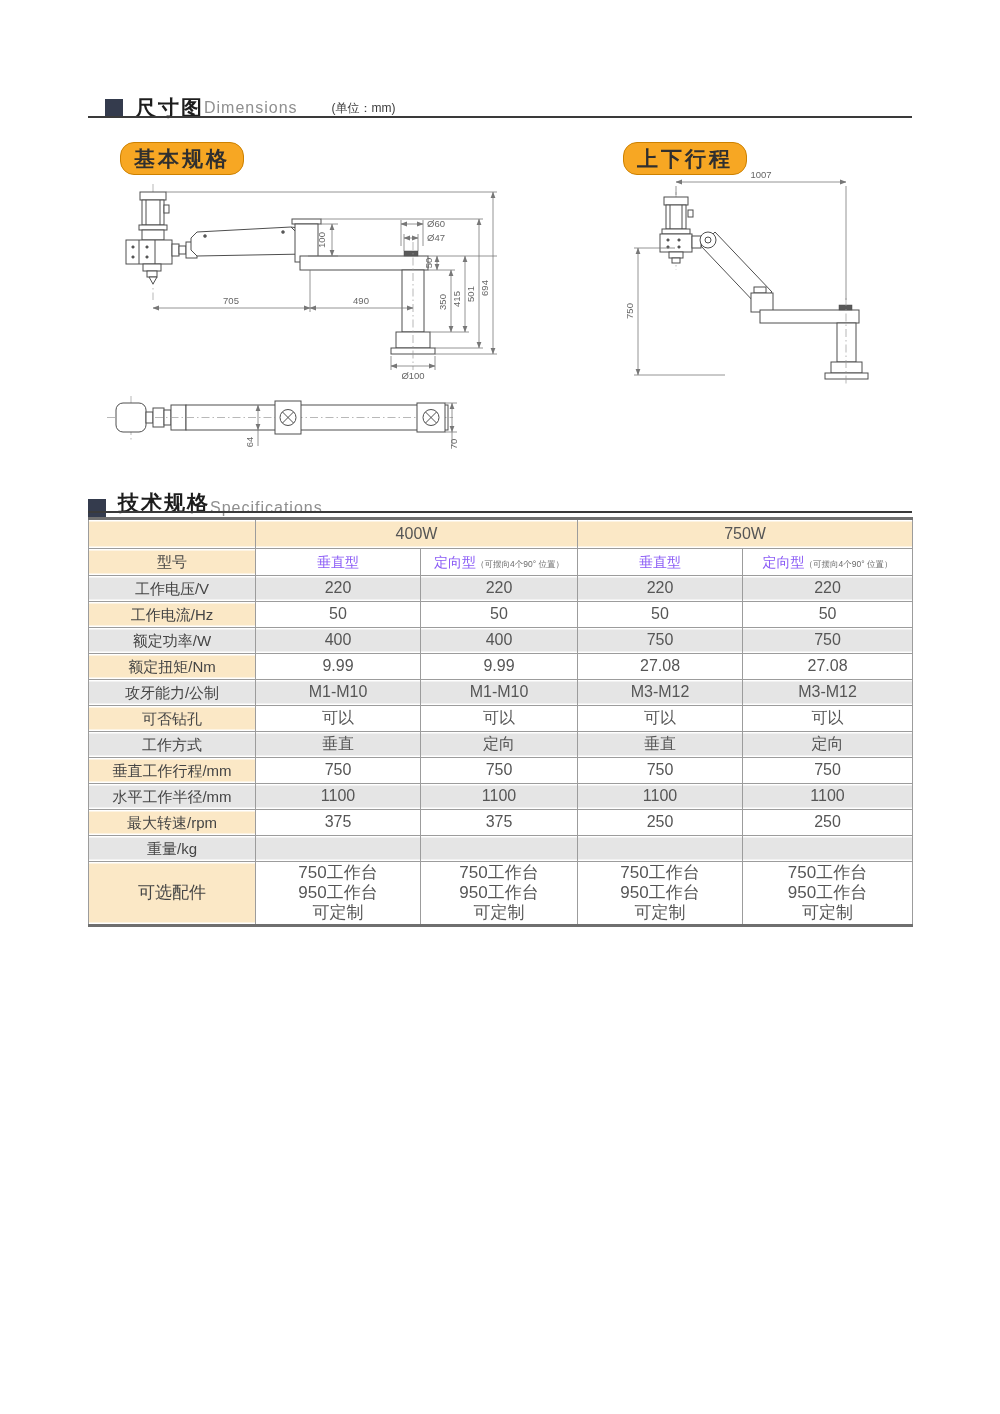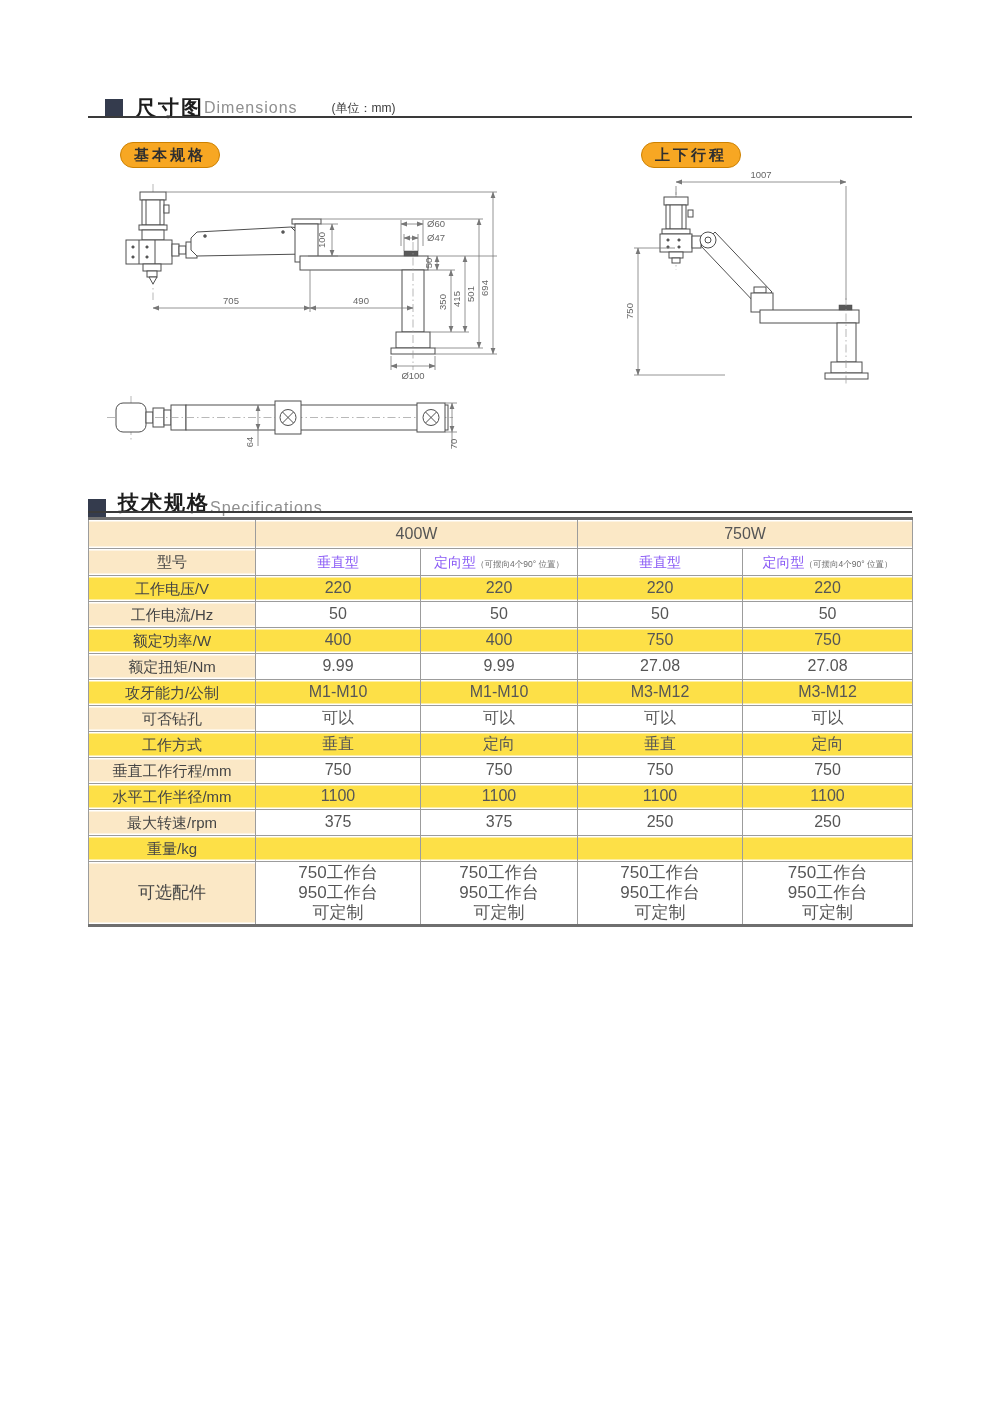--- a/index.html
+++ b/index.html
@@ -10,21 +10,21 @@
   }
   .sec-header { position:absolute; left:88px; display:flex; align-items:center; }
   .sq { width:18px; height:18px; background:#343b4d; flex:0 0 auto; }
   .t-cn { font-size:21px; font-weight:bold; color:#1d1d1d; letter-spacing:2px; margin-left:12px; }
   .t-en { font-size:16px; color:#8f8f8f; letter-spacing:1px; }
   .t-unit { font-size:12px; color:#3c3c3c; margin-left:34px; }
   .rule { position:absolute; left:88px; width:824px; height:2px; background:#3a3a3a; }
 
   .badge {
     position:absolute; background:#f7a723; border:1.5px solid #cd8100;
-    border-radius:14px; color:#2f2f2f; font-size:15px; font-weight:bold;
+    border-radius:14px; color:#2f2f2f; font-size:21px; font-weight:bold;
     padding:3px 13px; letter-spacing:3px; line-height:1.2;
   }
 
   svg.draw { position:absolute; overflow:visible; }
   .ln  { stroke:#4e4e4e; stroke-width:1; fill:none; }
   .lnf { stroke:#4e4e4e; stroke-width:1; fill:#ffffff; }
   .dark{ fill:#5a5a5a; stroke:#4e4e4e; stroke-width:0.5; }
   .dim { stroke:#7a7a7a; stroke-width:0.8; fill:none; }
   .cl  { stroke:#9a9a9a; stroke-width:0.7; fill:none; stroke-dasharray:8 3 1.5 3; }
   text.d { font-size:9.5px; fill:#666666; }
@@ -33,41 +33,41 @@
     position:absolute; left:88px; top:517px; width:824px;
     border-collapse:collapse; table-layout:fixed;
     border-top:3px solid #6f6f6f; border-bottom:3px solid #6f6f6f;
   }
   .spec-table td {
     border:1px solid #9c9c9c; text-align:center; vertical-align:middle;
     font-size:16px; color:#565656; padding:0; white-space:pre-line; line-height:1.18;
     box-shadow: inset 0 1.5px 0 #ffffff, inset 0 -1.5px 0 #ffffff;
   }
   .spec-table td.lbl { background:#fbe8c6; font-size:15px; color:#454545; }
-  .spec-table tr.shade td { background:#fde047; }
+  .spec-table tr.shade td { background:#e5e5e5; }
   .spec-table tr.group-row td { background:#fbe8c6; height:28px; color:#555; }
   .spec-table tr.model-row td { height:26px; }
   .spec-table tr.std td { height:25px; }
   .spec-table tr.acc td { height:62px; font-size:17px;margin-top:41px; }
   .mname { font-size:14px; color:#8b5cf6; }
   .mnote { font-size:8.5px; color:#6a6a6a; }
 </style>
 </head>
 <body>
 
 <div class="sec-header" style="top:94px;padding-left:17px;">
   <div class="sq"></div>
   <div class="t-cn">尺寸图</div>
   <div class="t-en">Dimensions</div>
   <div class="t-unit">(单位：mm)</div>
 </div>
 <div class="rule" style="top:116px;"></div>
 
 <div class="badge" style="left:120px; top:142px;">基本规格</div>
-<div class="badge" style="left:641px; top:142px;">上下行程</div>
+<div class="badge" style="left:623px; top:142px;">上下行程</div>
 
 <svg class="draw" style="left:95px; top:172px;" width="410" height="220" viewBox="0 0 410 220">
   <defs>
     <marker id="ma" viewBox="0 0 8 8" markerWidth="8" markerHeight="8" refX="7.5" refY="4" orient="auto-start-reverse">
       <path d="M0,1 L8,4 L0,7 Z" fill="#777"></path>
     </marker>
   </defs>
 
   <line class="cl" x1="58" y1="12" x2="58" y2="128"></line>
   <rect class="lnf" x="45" y="20" width="26" height="8"></rect>

